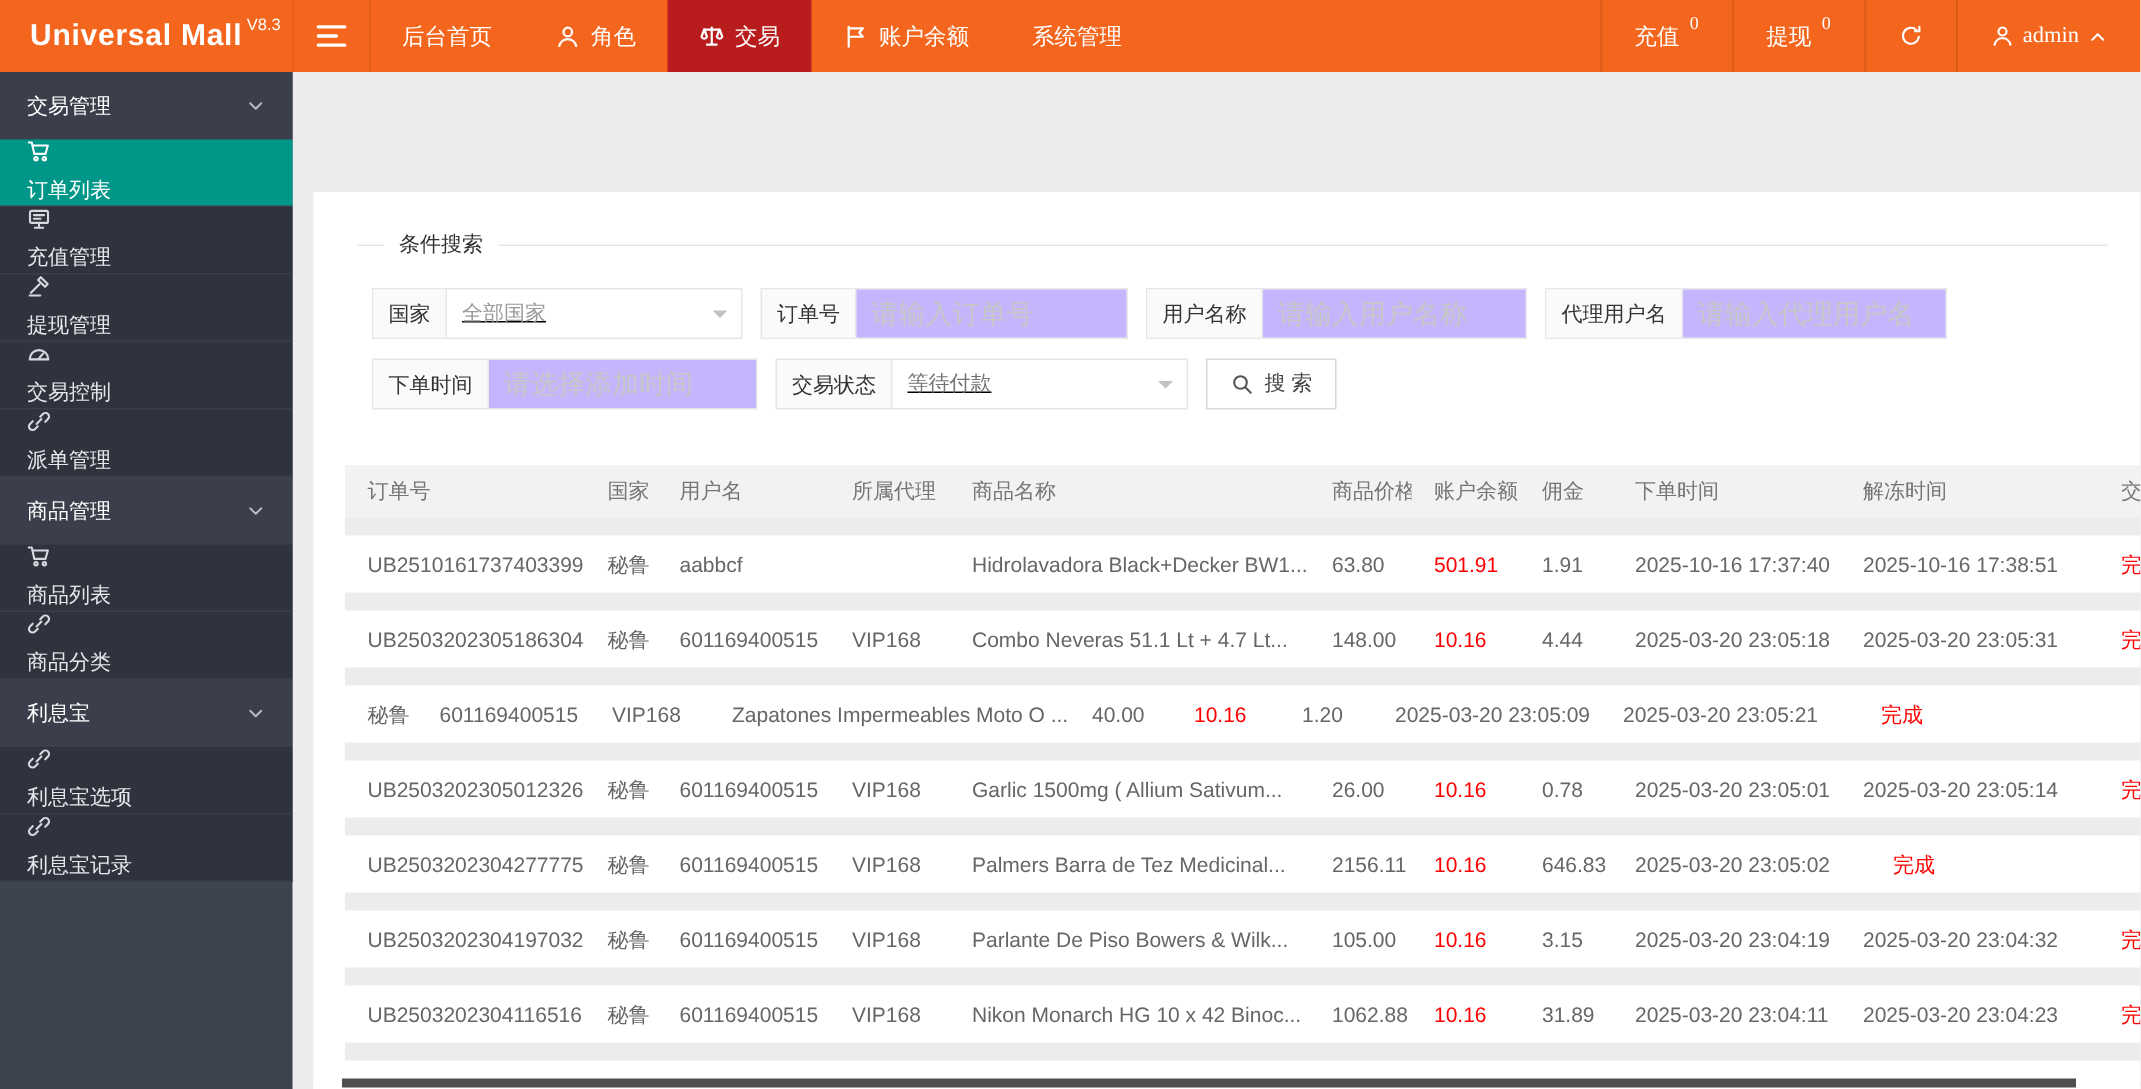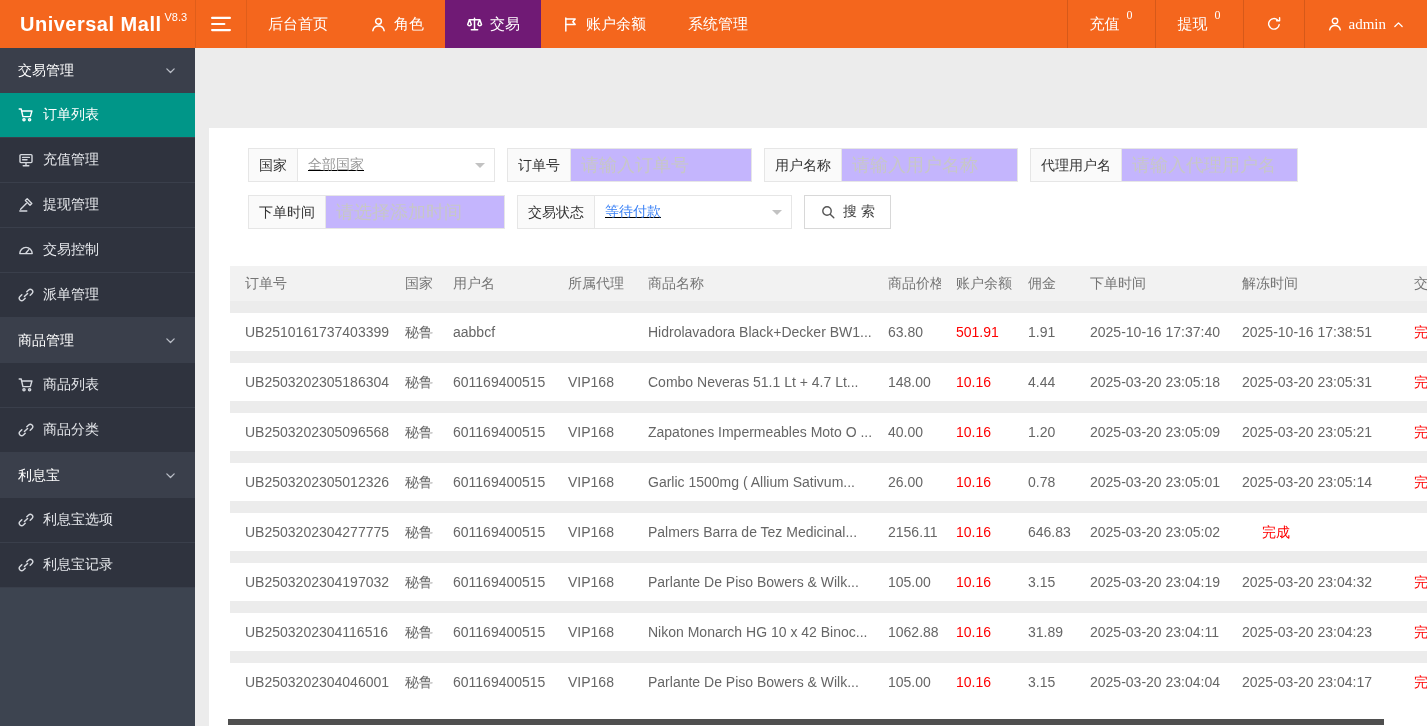--- a/index.html
+++ b/index.html
@@ -7,50 +7,50 @@
   .icon svg{display:block;width:16px;height:16px;fill:none;stroke:currentColor;stroke-width:1.4;stroke-linecap:round;stroke-linejoin:round;}
   
   .navbar{position:absolute;left:0;top:0;right:0;height:48px;background:#f4661d;display:flex;align-items:stretch;color:#fff;z-index:30;}
   .logo{width:195px;display:flex;align-items:center;padding-left:20px;box-sizing:border-box;cursor:pointer;}
   .logo-text{font-size:20px;font-weight:bold;letter-spacing:.5px;}
   .logo-ver{font-size:11px;margin-left:3px;position:relative;top:-7px;font-weight:normal;}
   .nav-toggle{width:50px;display:flex;align-items:center;justify-content:center;cursor:pointer;border-left:1px solid rgba(0,0,0,.08);border-right:1px solid rgba(0,0,0,.08);}
   .nav-toggle svg{width:20px;height:16px;stroke-width:2;}
   .nav-menu{display:flex;align-items:stretch;}
   .nav-item{display:flex;align-items:center;gap:7px;padding:0 21px;font-size:15px;cursor:pointer;}
-  .nav-item.active{background:#701a75;}
+  .nav-item.active{background:#b91c1c;}
   .nav-item .icon svg{width:17px;height:17px;}
   .nav-right{margin-left:auto;display:flex;align-items:stretch;font-family:Liberation Serif, serif;}
   .nav-divider{width:1px;background:rgba(0,0,0,.12);}
   .nav-right-item{display:flex;align-items:center;gap:6px;padding:0 22px;font-size:15px;cursor:pointer;}
   .nav-badge{font-size:12px;position:relative;top:-9px;margin-left:1px;}
   .chev svg{width:13px;height:13px;stroke-width:1.6;}
   
   .sidebar{position:absolute;left:0;top:48px;bottom:0;width:195px;background:#3d4450;z-index:20;font-size:14px;}
   .side-header{height:45px;display:flex;align-items:center;justify-content:space-between;padding:0 18px;background:#3a3f4b;color:#fff;cursor:pointer;}
   .side-header .chev{color:#b9bdc6;}
-  .side-item{height:44px;display:flex;align-items:center;gap:9px;padding:0 18px;background:#2f333e;color:#e6e8ec;border-bottom:1px solid #3a3f4b;cursor:pointer;}
+  .side-item{height:44px;display:flex;gap:9px;padding:0 18px;background:#2f333e;color:#e6e8ec;border-bottom:1px solid #3a3f4b;cursor:pointer;flex-direction:column;}
   .side-item .icon{color:#d6d9df;}
   .side-item.active{background:#009688;color:#fff;}
   .side-item.active .icon{color:#fff;}
   
   .main{position:absolute;left:195px;top:48px;right:0;bottom:0;background:#ececec;}
   .card{position:absolute;left:14px;top:80px;right:0;bottom:0;background:#fff;overflow:hidden;}
   
   fieldset.filter{border:none;border-top:1px solid #e6e6e6;margin:26px 22px 0 29px;padding:0;}
   fieldset.filter legend{margin-left:18px;padding:0 10px;font-size:14px;color:#333;}
   .form-row{display:flex;gap:12px;margin-left:39px;align-items:center;}
   .form-row.r1{margin-top:20px;}
   .form-row.r2{margin-top:13px;}
   .fgroup{display:flex;border:1px solid #e6e6e6;height:32px;background:#fff;}
   .flabel{background:#fafafa;border-right:1px solid #e6e6e6;padding:0 10px;line-height:32px;font-size:14px;color:#333;white-space:nowrap;}
   .finput{border:none;outline:none;padding:0 10px;font-size:18px;color:#666;font-family:inherit;background:#c4b5fd;}
   .finput::placeholder{color:#c7c7c7;}
   .fselect{position:relative;display:flex;align-items:center;padding:0 26px 0 10px;font-size:14px;cursor:pointer;text-decoration:underline;}
-  .fselect .fvalue{color:#3b82f6;}
+  .fselect .fvalue{color:#737373;}
   .fselect .fvalue.dim{color:#999;}
   .fselect .arrow{position:absolute;right:9px;top:14px;width:0;height:0;border:5px solid transparent;border-top-color:#c2c2c2;}
   .w160{width:160px;} .w158{width:158px;} .w155{width:155px;}
   .search-btn{display:flex;align-items:center;gap:7px;height:34px;padding:0 15px;background:#fff;border:1px solid #d8d8d8;font-size:14px;color:#444;cursor:pointer;font-family:inherit;}
   .search-btn .icon{color:#555;}
   
   .table-wrap{margin:37px 0 0 21px;width:1269px;background:#ececec;font-size:14px;}
   .thead{display:flex;background:#f2f2f2;height:35px;line-height:35px;color:#757575;}
   .trow{display:flex;background:#fff;height:38px;line-height:38px;color:#666;margin-top:12px;}
   .cell{flex:none;box-sizing:border-box;padding-left:15px;white-space:nowrap;overflow:hidden;}
@@ -259,20 +259,23 @@
           <path d="M7.2 11.2l-1.8 1.8a2.4 2.4 0 0 1-3.4-3.4l1.8-1.8"></path>
           <path d="M8.8 4.8l1.8-1.8a2.4 2.4 0 0 1 3.4 3.4l-1.8 1.8"></path>
         </svg>
       </span>
       <span>利息宝记录</span>
     </div>
   </aside>
 
 <main class="main">
   <div class="card">
+    <fieldset class="filter">
+      <legend>条件搜索</legend>
+    </fieldset>
 
     <div class="form-row r1">
       <div class="fgroup">
         <span class="flabel">国家</span>
         <div class="fselect w160">
           <span class="fvalue dim">全部国家</span>
           <i class="arrow"></i>
         </div>
       </div>
       <div class="fgroup">
@@ -347,21 +350,20 @@
             <div class="cell c3">VIP168</div>
             <div class="cell c4">Combo Neveras 51.1 Lt + 4.7 Lt...</div>
             <div class="cell c5">148.00</div>
             <div class="cell c6 red">10.16</div>
             <div class="cell c7">4.44</div>
             <div class="cell c8">2025-03-20 23:05:18</div>
             <div class="cell c9">2025-03-20 23:05:31</div>
             <div class="cell c10 red">完成</div>
           </div>
           <div class="trow">
-            <div class="cell c0">UB2503202305096568</div>
             <div class="cell c1">秘鲁</div>
             <div class="cell c2">601169400515</div>
             <div class="cell c3">VIP168</div>
             <div class="cell c4">Zapatones Impermeables Moto O ...</div>
             <div class="cell c5">40.00</div>
             <div class="cell c6 red">10.16</div>
             <div class="cell c7">1.20</div>
             <div class="cell c8">2025-03-20 23:05:09</div>
             <div class="cell c9">2025-03-20 23:05:21</div>
             <div class="cell c10 red">完成</div>

